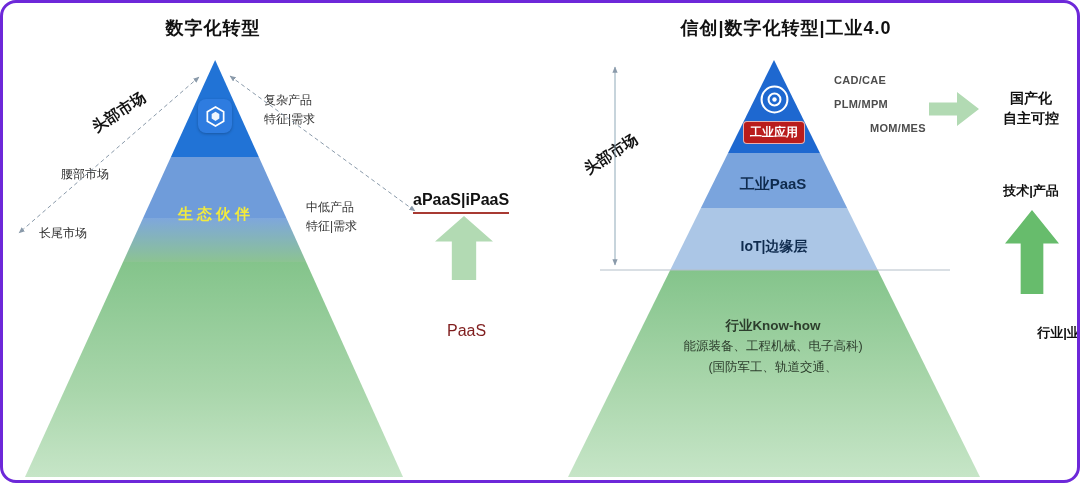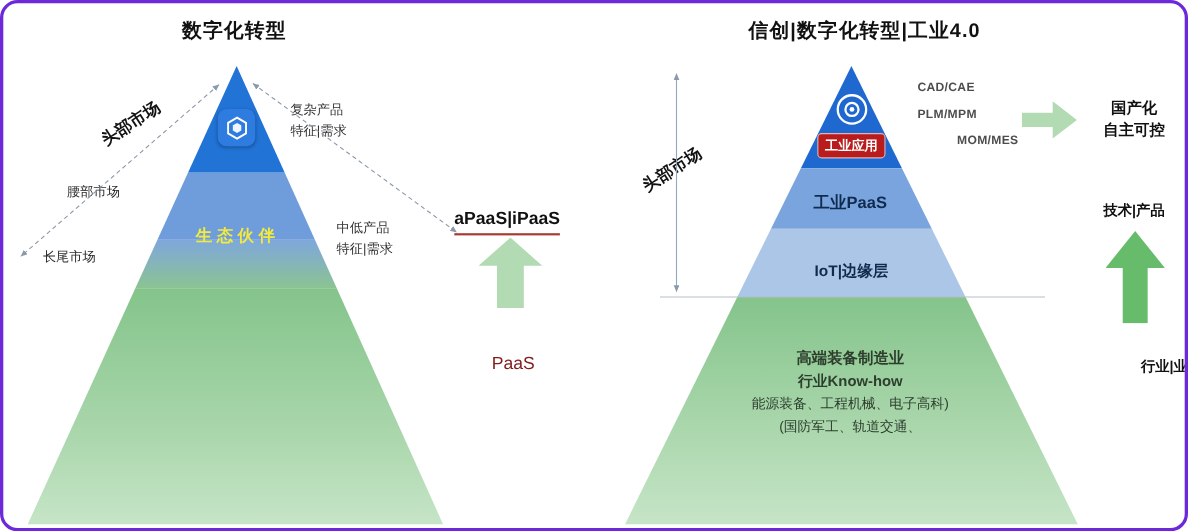--- a/index.html
+++ b/index.html
@@ -109,21 +109,20 @@
       <circle cx="12" cy="12" r="1.7" fill="#fff"></circle>
     </svg>
   </div>
 
   <div class="abs badge">工业应用</div>
 
   <div class="abs center layer-text-dark" style="left:705px; top:172px; width:130px; font-size:15px;">工业PaaS</div>
   <div class="abs center layer-text-dark" style="left:700px; top:235px; width:142px; font-size:14px;">IoT|边缘层</div>
 
   <div class="abs center base-block" style="left:615px; top:312px; width:310px;">
-    <div class="l0">高端装备制造业</div>
     <div class="l1">行业Know-how</div>
     <div>能源装备、工程机械、电子高科)</div>
     <div>(国防军工、轨道交通、</div>
   </div>
 
   <div class="abs b rot" style="left:578px; top:142px; font-size:15px; color:#111;">头部市场</div>
 
   <div class="abs tech-item" style="left:831px; top:71px;">CAD/CAE</div>
   <div class="abs tech-item" style="left:831px; top:95px;">PLM/MPM</div>
   <div class="abs tech-item" style="left:831px; top:119px;padding-left:36px;">MOM/MES</div>

